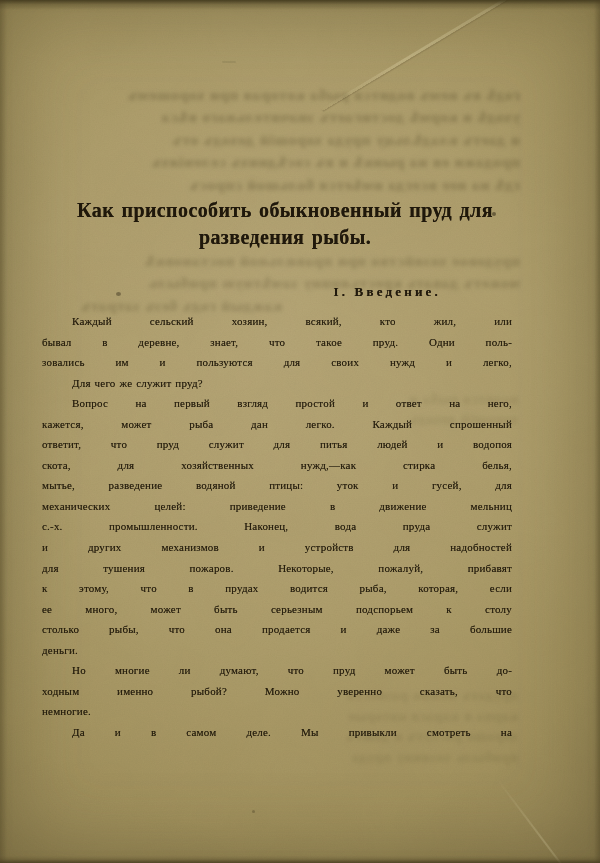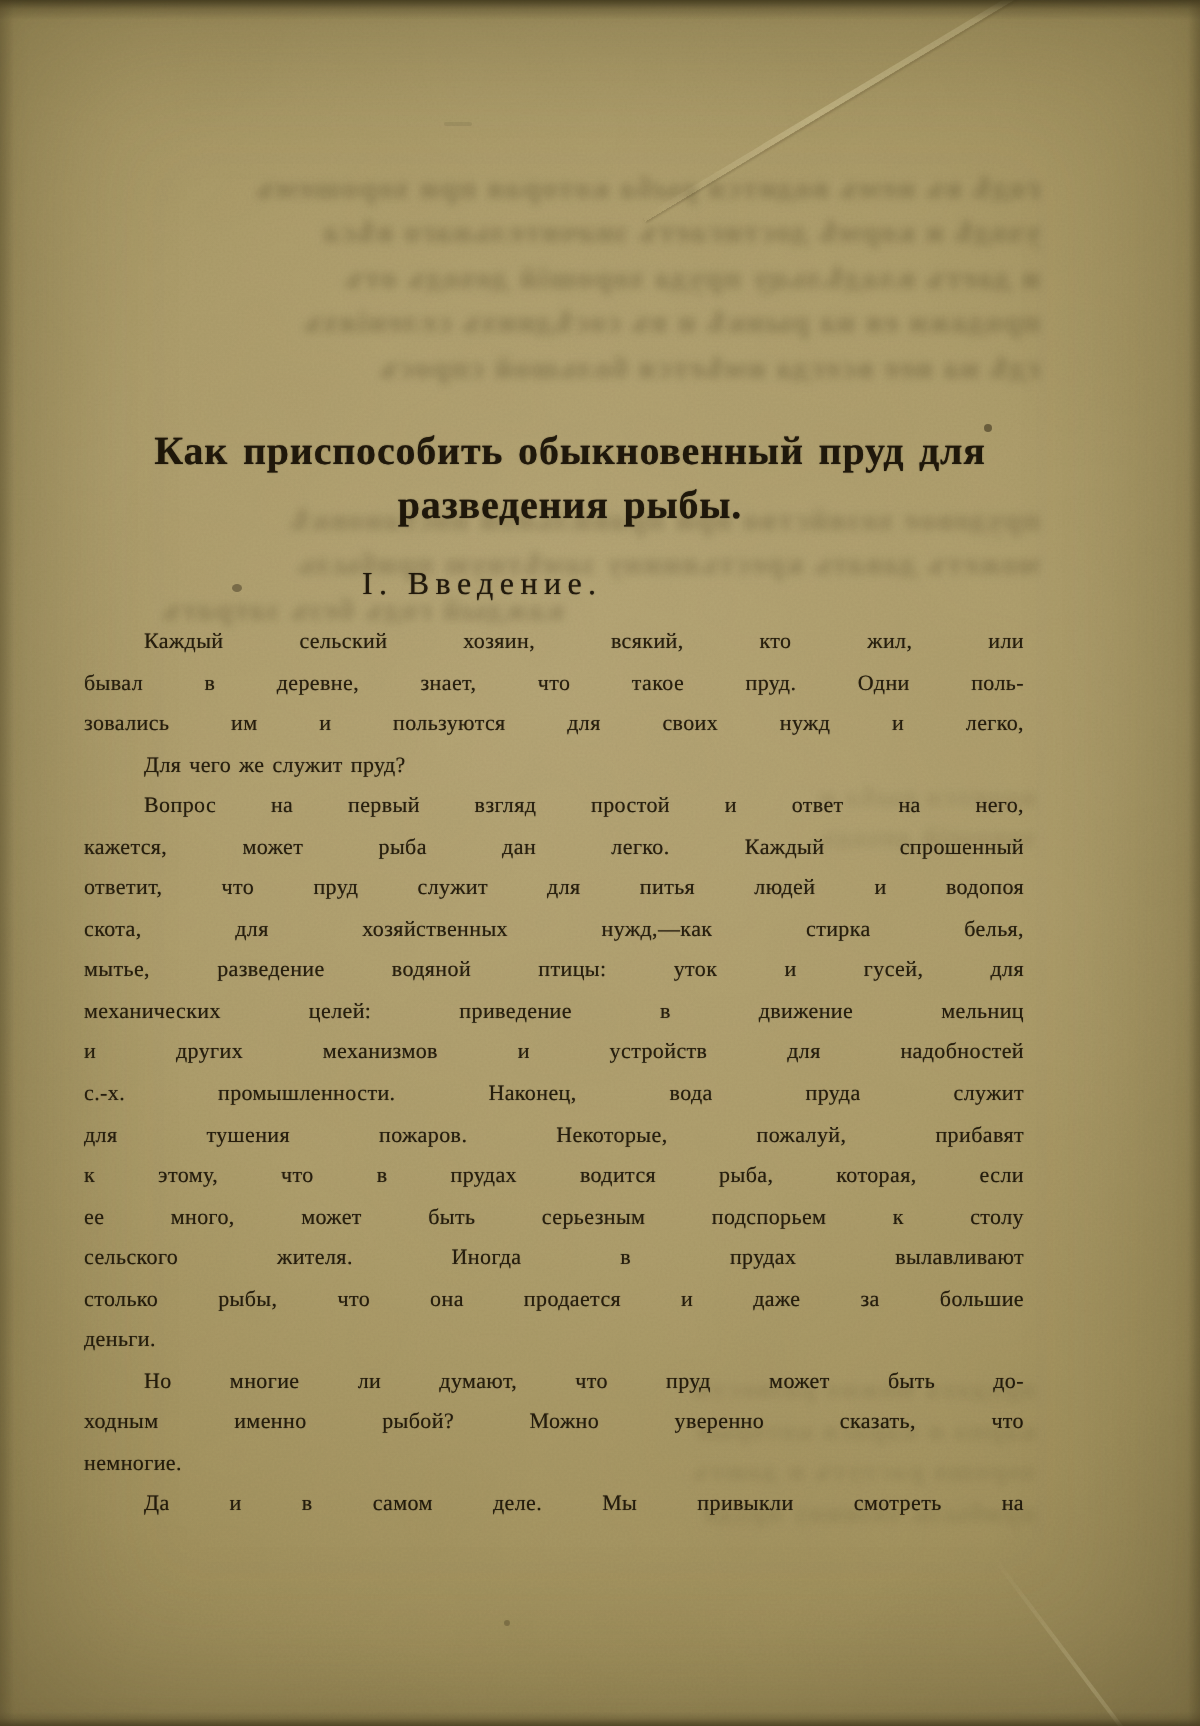--- a/index.html
+++ b/index.html
@@ -39,25 +39,24 @@
   .speck-heading-dot{left:116px;top:292px;width:5px;height:4px;opacity:.8;}
   .speck-bottom{left:252px;top:810px;width:3px;height:3px;opacity:.55;}
   .speck-top-dash{left:222px;top:61px;width:14px;height:2px;border-radius:2px;opacity:.18;}
   
   .printed{position:absolute;z-index:4;mix-blend-mode:multiply;}
   .doc-title{
     left:47px;top:197px;width:476px;text-align:center;
     font-size:20px;line-height:27px;font-weight:bold;color:#2d2517;
     letter-spacing:.4px;word-spacing:2px;
     text-shadow:0 0 .6px rgba(45,37,23,.75);
-    margin-top:16px;
   }
   .section-heading{
-    left:181px;top:284px;width:260px;text-align:left;
-    font-size:16px;font-weight:normal;color:#2f2719;
+    left:181px;top:284px;width:260px;text-align:right;
+    font-size:13px;font-weight:bold;color:#2f2719;
     letter-spacing:3.2px;text-shadow:0 0 .6px rgba(47,39,25,.7);
   }
   .body-text{
     left:42px;top:311px;width:470px;
     font-size:11px;line-height:20.55px;color:#38301e;
     letter-spacing:.2px;word-spacing:1px;
     text-shadow:0 0 .5px rgba(56,48,30,.65);
   }
   .line{text-align:justify;text-align-last:justify;-moz-text-align-last:justify;}
   .line.para-end{text-align-last:left;-moz-text-align-last:left;}
@@ -123,26 +122,25 @@
       <div class="line indent">Каждый сельский хозяин, всякий, кто жил, или</div>
       <div class="line">бывал в деревне, знает, что такое пруд. Одни поль-</div>
       <div class="line">зовались им и пользуются для своих нужд и легко,</div>
       <div class="line indent para-end">Для чего же служит пруд?</div>
       <div class="line indent">Вопрос на первый взгляд простой и ответ на него,</div>
       <div class="line">кажется, может рыба дан легко. Каждый спрошенный</div>
       <div class="line">ответит, что пруд служит для питья людей и водопоя</div>
       <div class="line">скота, для хозяйственных нужд,—как стирка белья,</div>
       <div class="line">мытье, разведение водяной птицы: уток и гусей, для</div>
       <div class="line">механических целей: приведение в движение мельниц</div>
+      <div class="line">с.-х. промышленности. Наконец, вода пруда служит</div>
       <div class="line">и других механизмов и устройств для надобностей</div>
-      <div class="line">с.-х. промышленности. Наконец, вода пруда служит</div>
       <div class="line">для тушения пожаров. Некоторые, пожалуй, прибавят</div>
       <div class="line">к этому, что в прудах водится рыба, которая, если</div>
       <div class="line">ее много, может быть серьезным подспорьем к столу</div>
-      <div class="line">сельского жителя. Иногда в прудах вылавливают</div>
       <div class="line">столько рыбы, что она продается и даже за большие</div>
       <div class="line para-end">деньги.</div>
       <div class="line indent">Но многие ли думают, что пруд может быть до-</div>
       <div class="line">ходным именно рыбой? Можно уверенно сказать, что</div>
       <div class="line para-end">немногие.</div>
       <div class="line indent">Да и в самом деле. Мы привыкли смотреть на</div>
     </div>
 
   <svg class="noise" width="600" height="863" aria-hidden="true">
     <filter id="grain">

